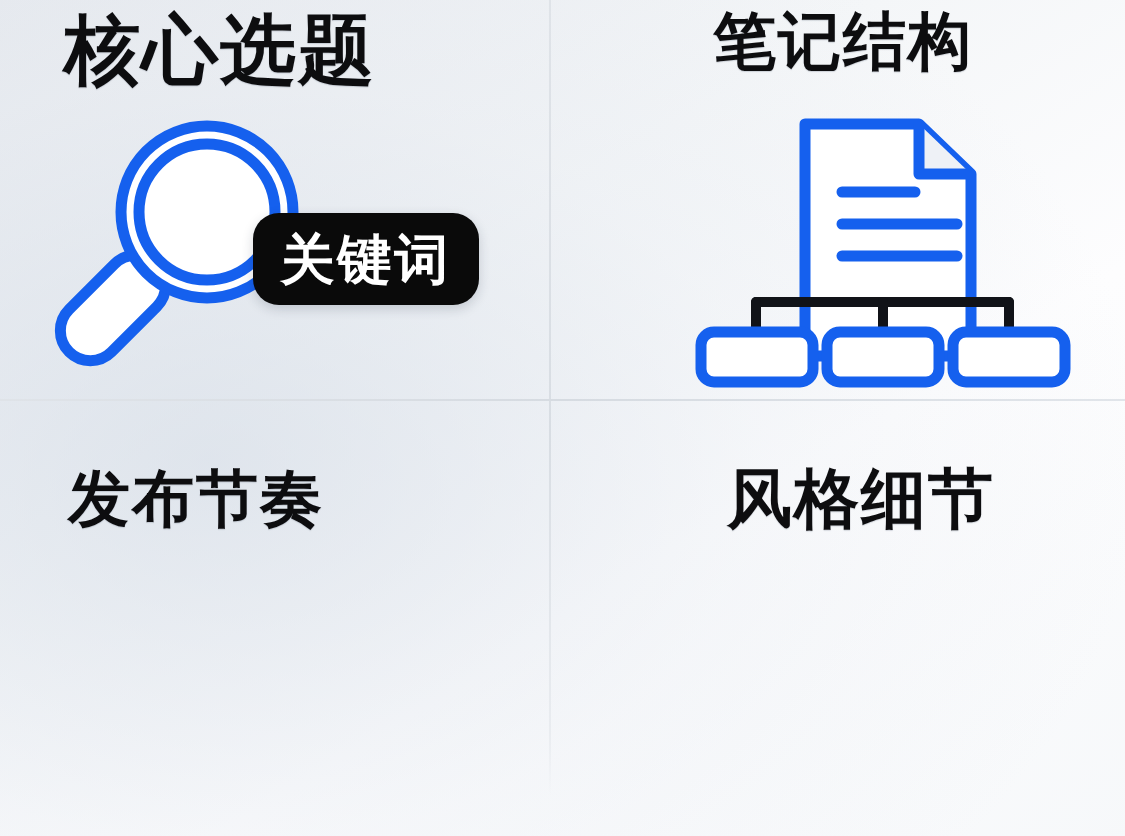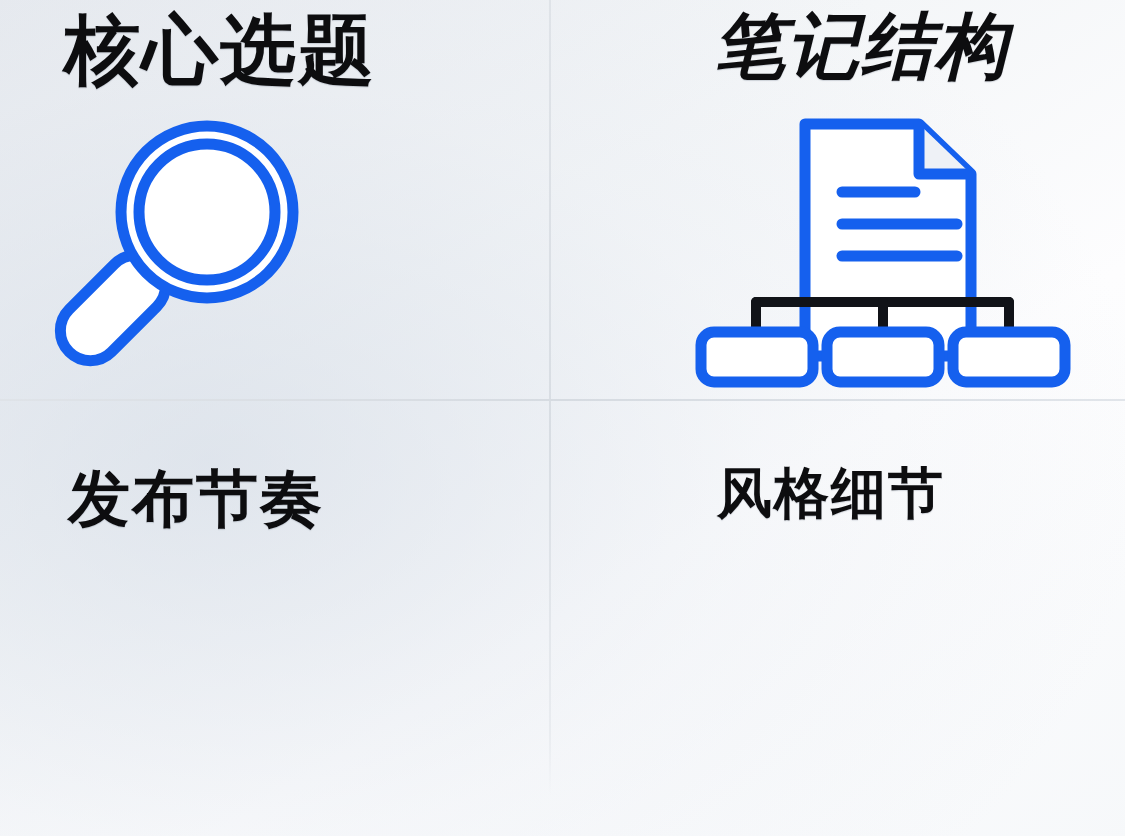--- a/index.html
+++ b/index.html
@@ -37,23 +37,23 @@
   .quad-title{
     position:absolute;
     font-weight:700;
     color:#0d0d0f;
     letter-spacing:2px;
     line-height:1;
     white-space:nowrap;
     text-shadow:0 1px 1px rgba(120,130,145,0.30);
   }
   .t-left{left:64px;top:12px;font-size:76px;}
-  .t-right{left:150px;top:10px;font-size:72px;font-style:italic;}
+  .t-right{left:150px;top:10px;font-size:63px;}
   .t-left-b{left:68px;top:50px;font-size:62px;}
-  .t-right-b{left:154px;top:48px;font-size:55px;}
+  .t-right-b{left:164px;top:48px;font-size:65px;}
 
   .icon-wrap{position:absolute;}
   svg{display:block;overflow:visible;}
 
   
   .pill{
     position:absolute;
     left:253px;top:213px;
     width:226px;height:92px;
     background:#0a0a0a;
@@ -86,20 +86,23 @@
       <svg width="300" height="265" viewBox="0 0 300 265" fill="none">
 
         <rect x="-4" y="168" width="124" height="60" rx="30" transform="rotate(-45 58 198)" stroke="#1560ee" stroke-width="11" fill="#ffffff"></rect>
 
         <circle cx="152" cy="102" r="86" stroke="#1560ee" stroke-width="11" fill="#ffffff"></circle>
 
         <circle cx="152" cy="102" r="68" stroke="#1560ee" stroke-width="11" fill="#ffffff"></circle>
       </svg>
     </div>
 
+    <div class="pill">
+      <span class="pill-text">关键词</span>
+    </div>
   </section>
 
   <section class="quad" id="q-structure">
 
     <div class="quad-title t-right">笔记结构</div>
 
     <div class="icon-wrap" style="left:130px;top:110px;">
       <svg width="360" height="262" viewBox="0 0 360 262" fill="none">
 
         <path d="M112 14 H226 L278 64 V246 H112 Z" fill="#ffffff" stroke="#1560ee" stroke-width="11" stroke-linejoin="round"></path>

